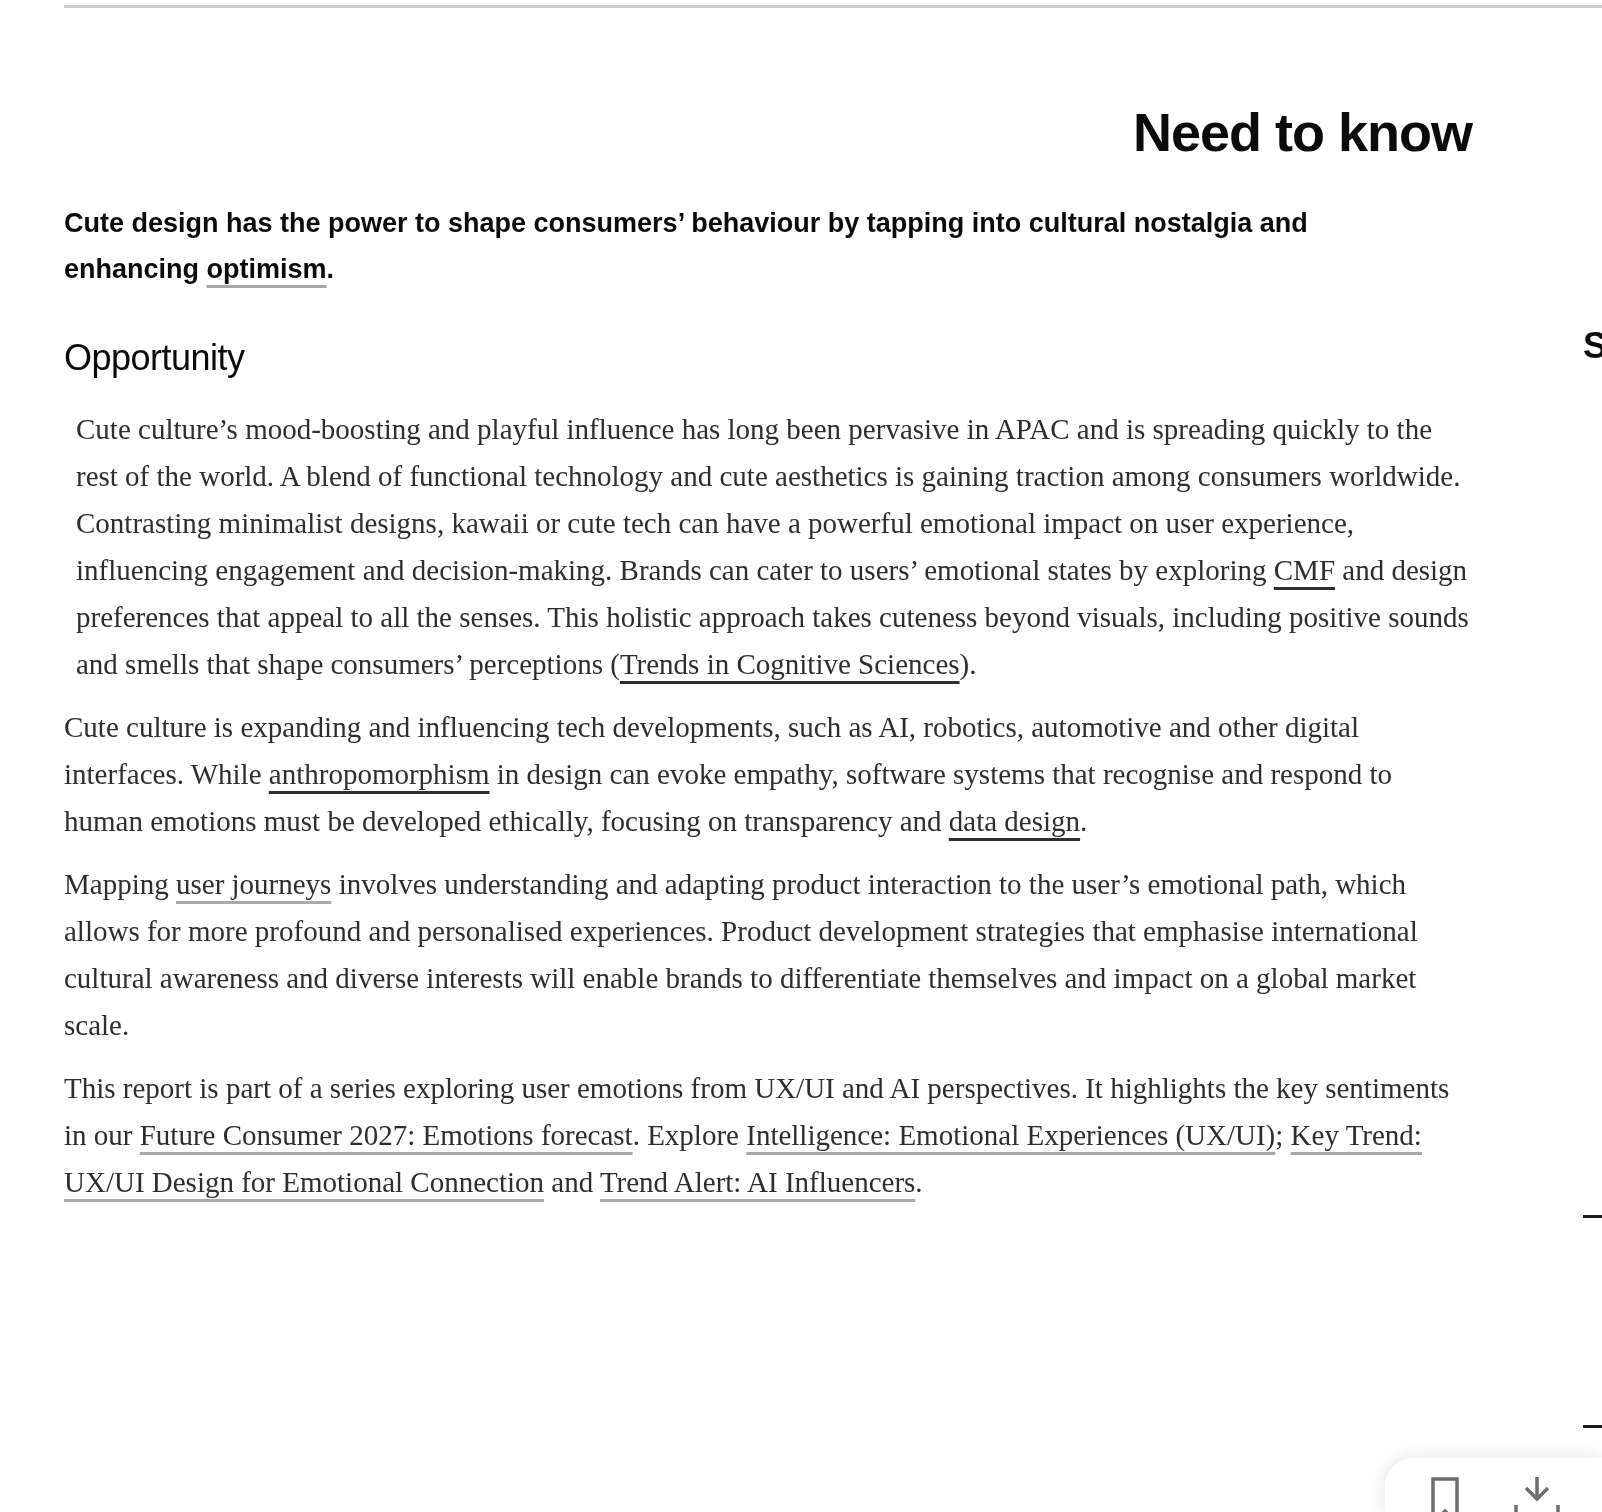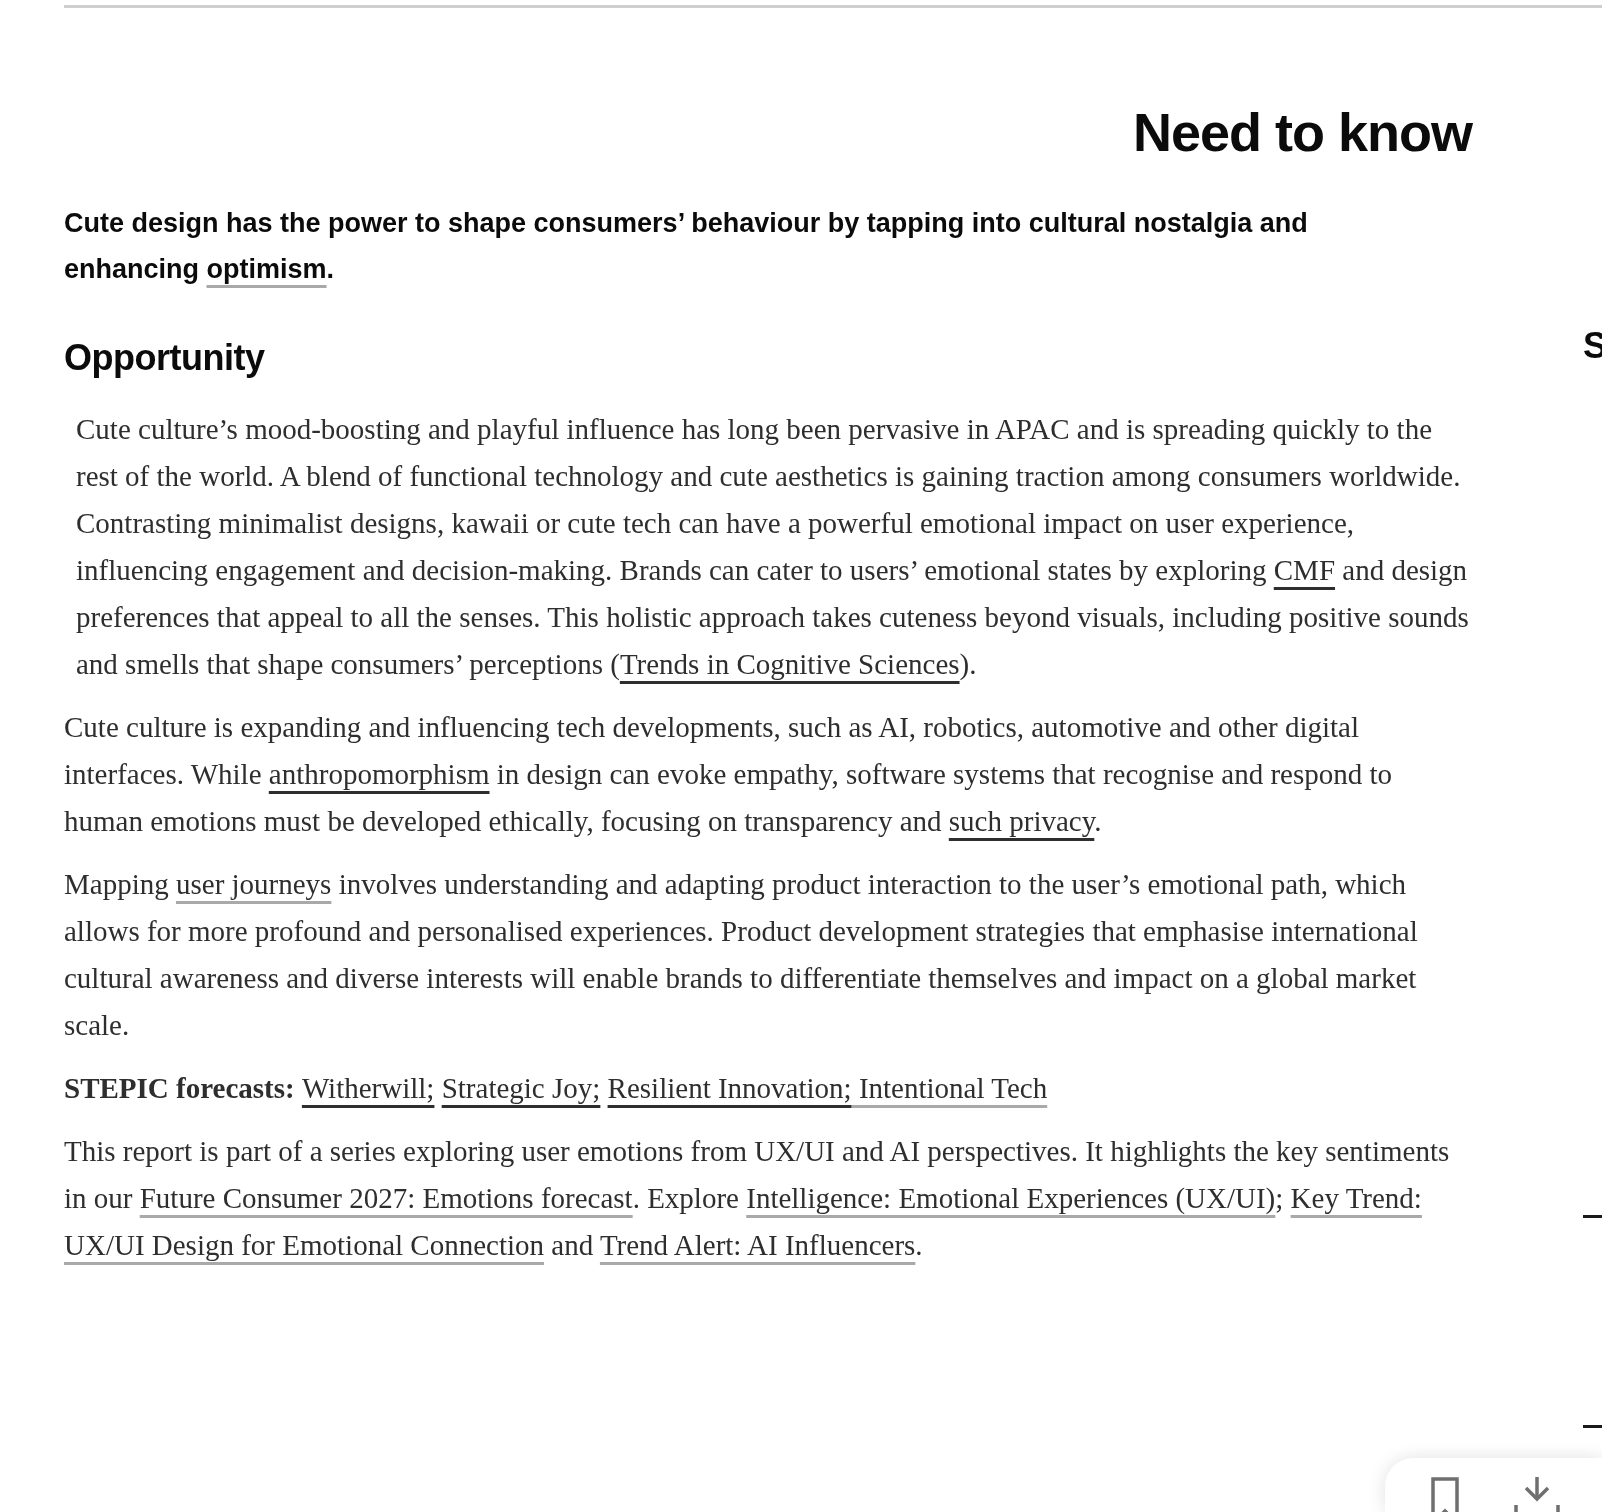--- a/index.html
+++ b/index.html
@@ -37,21 +37,21 @@
     font-family: "Liberation Sans", sans-serif;
     font-weight: 700;
     font-size: 27px;
     line-height: 46px;
     color: #0b0b0b;
     max-width: 1270px;
     margin: 40px 0 0 0;
   }
   .section-heading {
     font-family: "Liberation Sans", sans-serif;
-    font-weight: 700;
+    font-weight: 400;
     font-size: 36px;
     line-height: 40px;
     letter-spacing: -0.5px;
     color: #0b0b0b;
     margin: 46px 0 12px 0;
   }
   .body-copy p {
     font-size: 29px;
     line-height: 47px;
     color: #2e2e2e;
@@ -116,23 +116,22 @@
 
 <div class="main">
   <h1 class="page-title">Need to know</h1>
 
   <p class="intro"><span>Cute design has the power to shape consumers’ behaviour by tapping into cultural nostalgia and enhancing </span><a class="lnk visited">optimism</a><span>.</span></p>
 
   <h2 class="section-heading">Opportunity</h2>
 
   <div class="body-copy">
     <p><span>Cute culture’s mood-boosting and playful influence has long been pervasive in APAC and is spreading quickly to the rest of the world. A blend of functional technology and cute aesthetics is gaining traction among consumers worldwide. Contrasting minimalist designs, kawaii or cute tech can have a powerful emotional impact on user experience, influencing engagement and decision-making. Brands can cater to users’ emotional states by exploring </span><a class="lnk">CMF</a><span> and design preferences that appeal to all the senses. This holistic approach takes cuteness beyond visuals, including positive sounds and smells that shape consumers’ perceptions (</span><a class="lnk">Trends in Cognitive Sciences</a><span>).</span></p>
-    <p><span>Cute culture is expanding and influencing tech developments, such as AI, robotics, automotive and other digital interfaces. While </span><a class="lnk">anthropomorphism</a><span> in design can evoke empathy, software systems that recognise and respond to human emotions must be developed ethically, focusing on transparency and </span><a class="lnk">such privacy</a><span>.</span></p>
+    <p><span>Cute culture is expanding and influencing tech developments, such as AI, robotics, automotive and other digital interfaces. While </span><a class="lnk">anthropomorphism</a><span> in design can evoke empathy, software systems that recognise and respond to human emotions must be developed ethically, focusing on transparency and </span><a class="lnk">data design</a><span>.</span></p>
     <p><span>Mapping </span><a class="lnk visited">user journeys</a><span> involves understanding and adapting product interaction to the user’s emotional path, which allows for more profound and personalised experiences. Product development strategies that emphasise international cultural awareness and diverse interests will enable brands to differentiate themselves and impact on a global market scale.</span></p>
-    <p><span class="b">STEPIC forecasts: </span><a class="lnk">Witherwill;</a><span> </span><a class="lnk">Strategic Joy;</a><span> </span><a class="lnk">Resilient Innovation;</a><a class="lnk visited"> Intentional Tech</a></p>
     <p><span>This report is part of a series exploring user emotions from UX/UI and AI perspectives. It highlights the key sentiments in our </span><a class="lnk visited">Future Consumer 2027: Emotions forecast</a><span>. Explore </span><a class="lnk visited">Intelligence: Emotional Experiences (UX/UI)</a><span>; </span><a class="lnk visited">Key Trend: UX/UI Design for Emotional Connection</a><span> and </span><a class="lnk visited">Trend Alert: AI Influencers</a><span>.</span></p>
   </div>
 </div>
 
 <div class="sidebar-heading">S</div>
 <div class="sidebar-rule r1"></div>
 <div class="sidebar-rule r2"></div>
 
 <div class="floating-toolbar">
   <button class="tool-btn bookmark">

